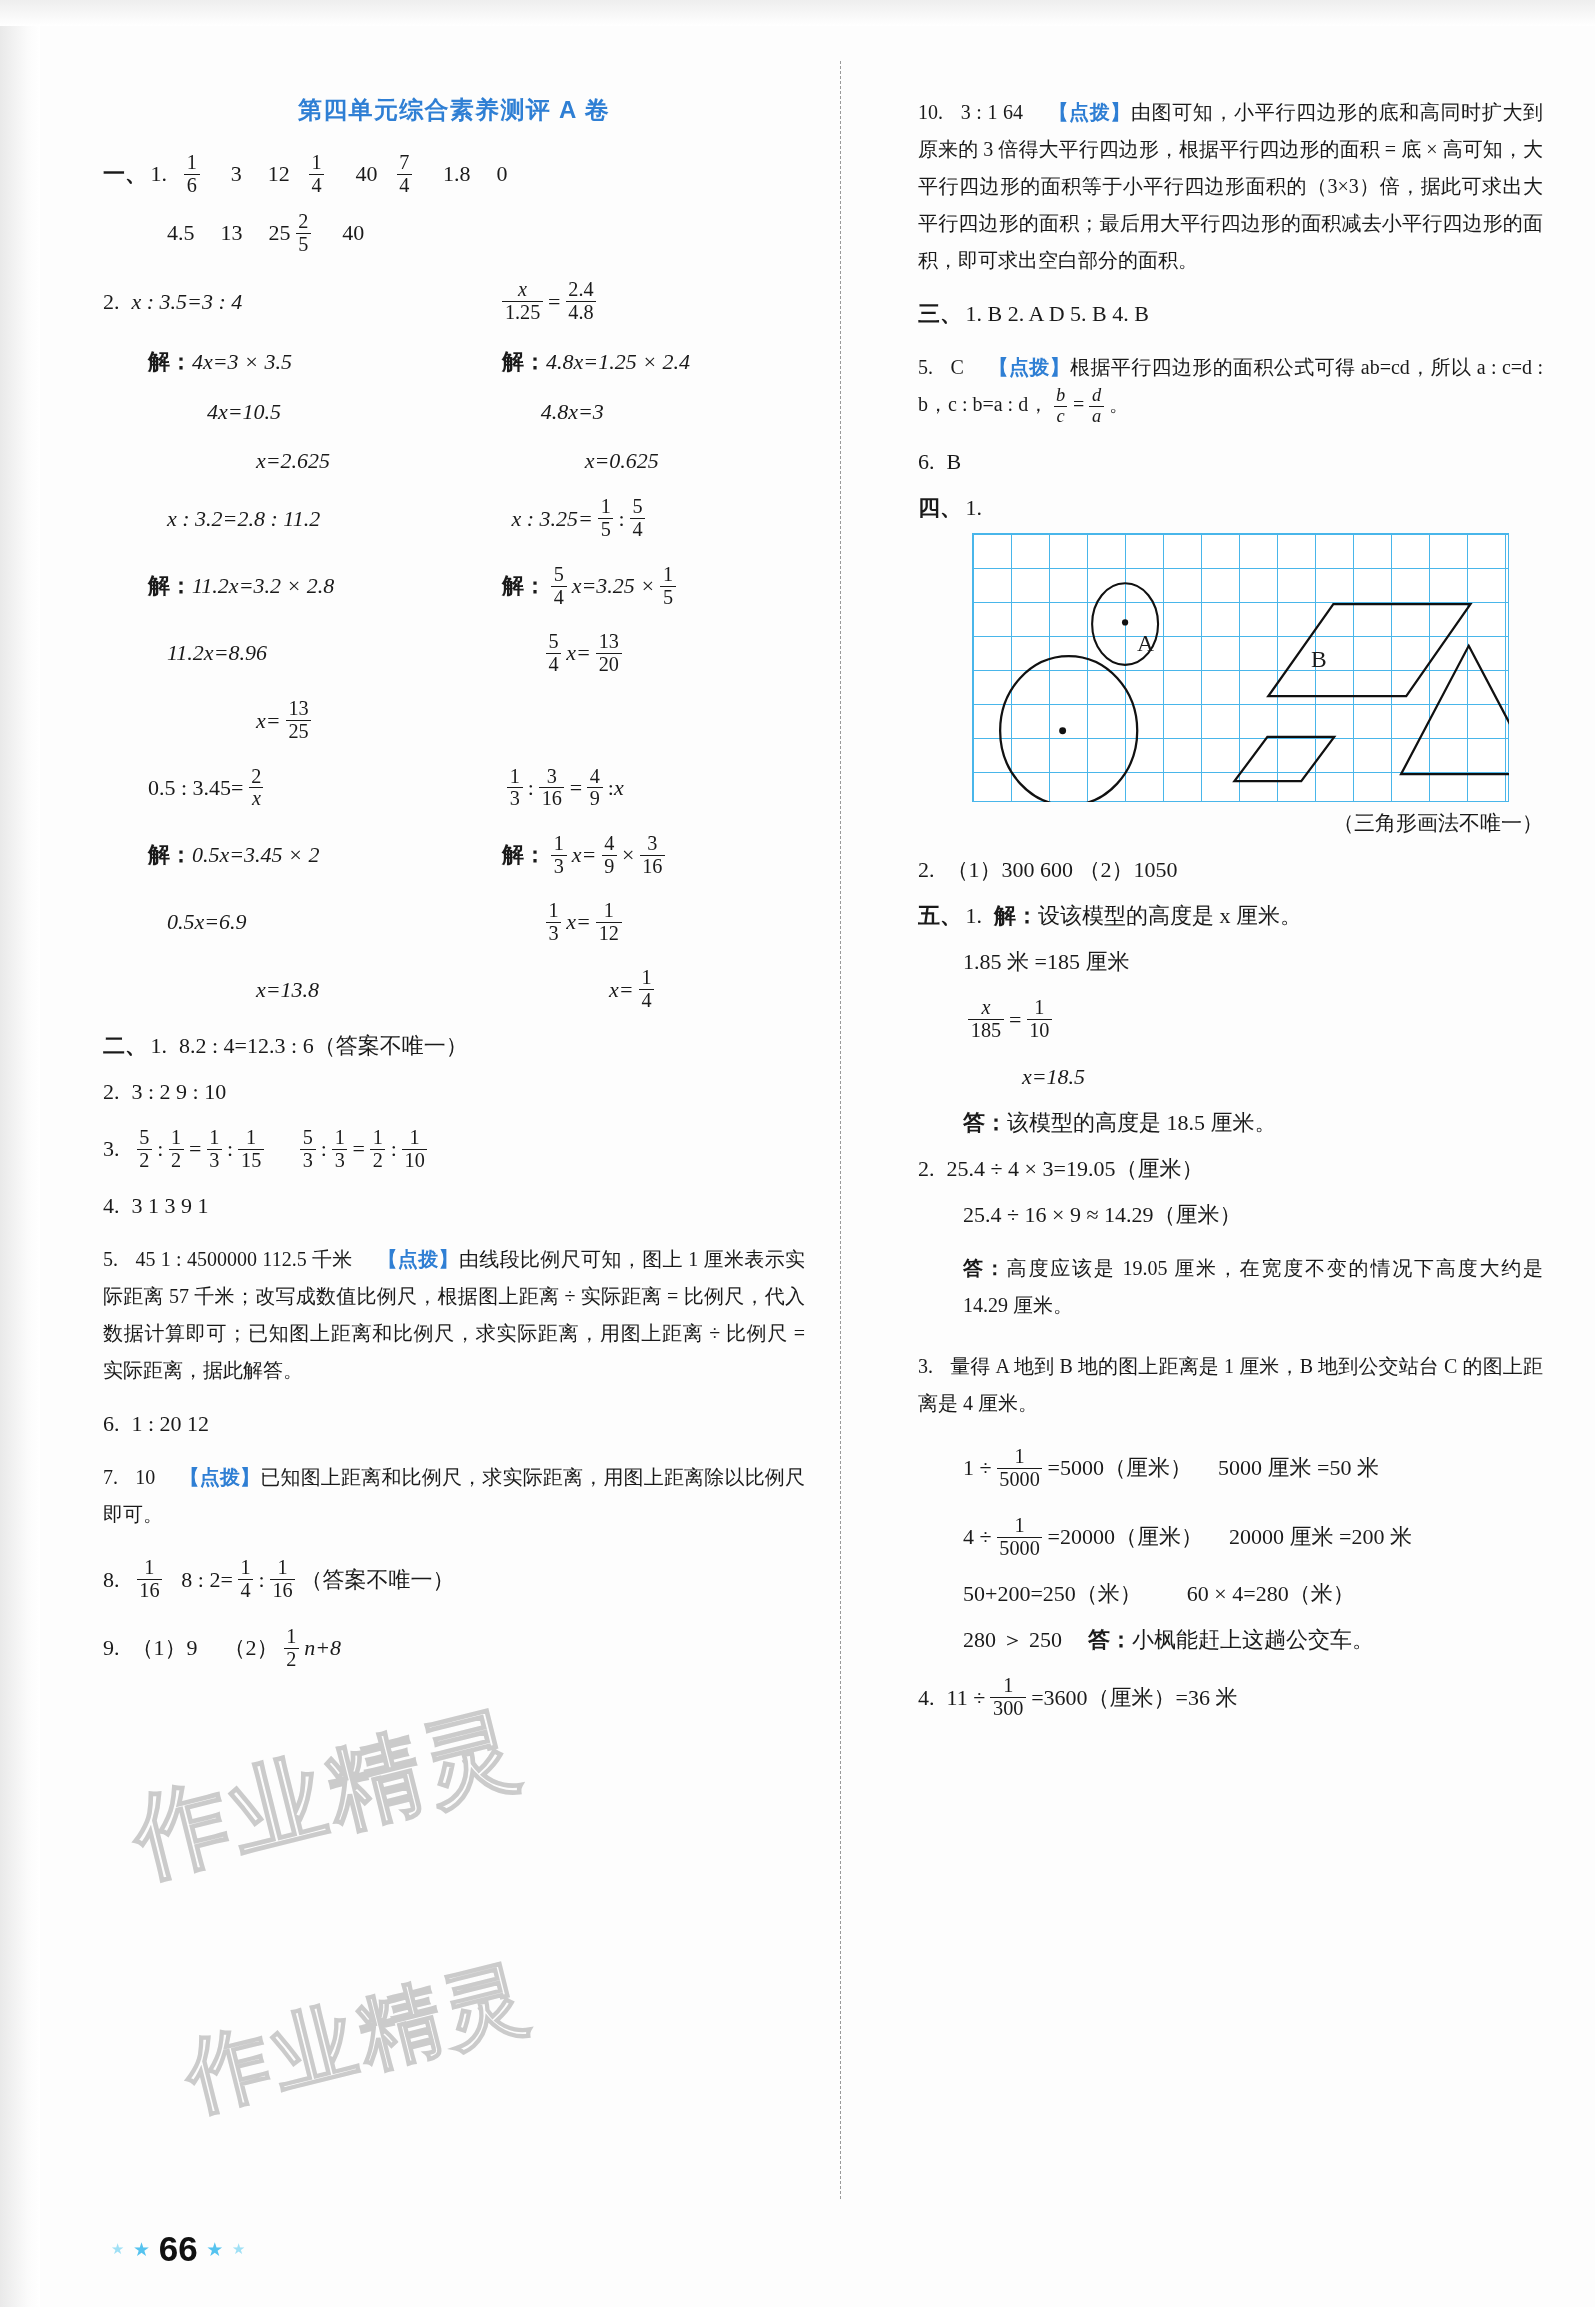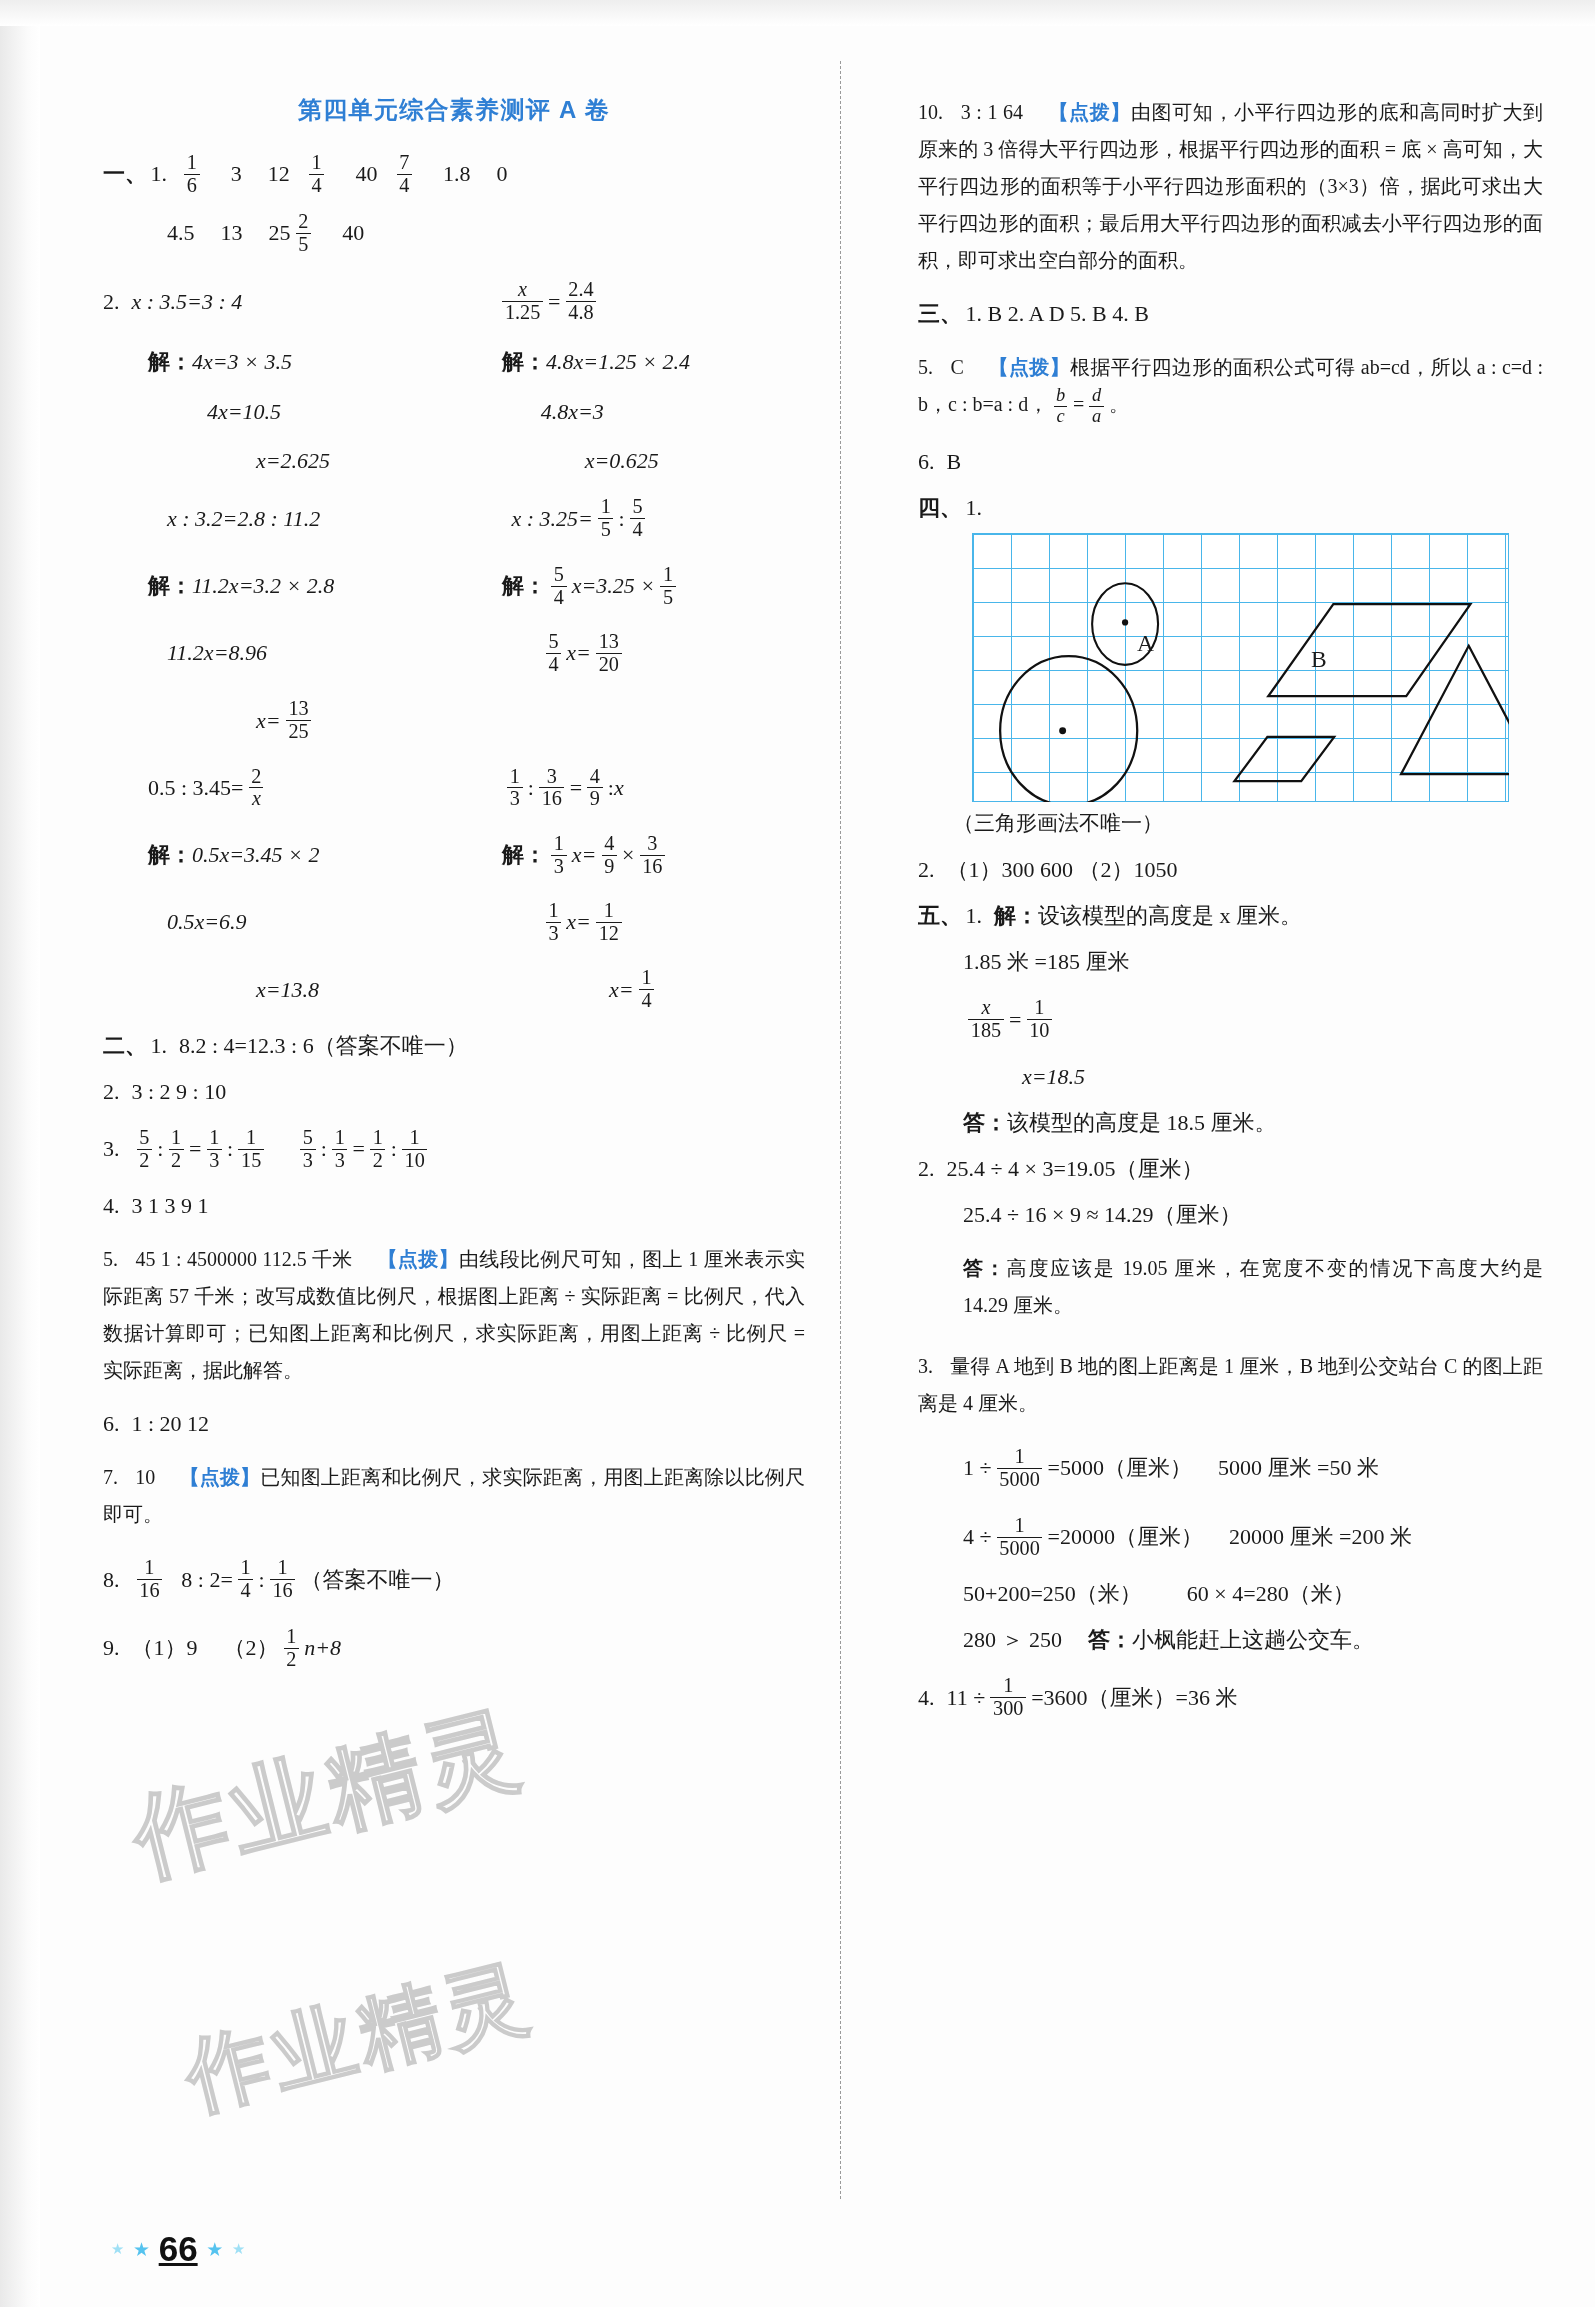--- a/index.html
+++ b/index.html
@@ -125,39 +125,38 @@
     background-color: #ffffff;
     background-image:
       linear-gradient(to right, #49b6ea 0 0.9px, transparent 0.9px 100%),
       linear-gradient(to bottom, #49b6ea 0 0.9px, transparent 0.9px 100%);
     background-size: 38px 34px;
     border: 0.9px solid #49b6ea;
     box-sizing: border-box;
   }
   .figure-svg { position: absolute; left: 0; top: 0; }
   .fig-caption {
-    text-align: left;
+    text-align: right;
     font-size: 21px;
     margin: 7px 0 22.6px 35px;
   }
 
   .footer {
     position: absolute;
     left: 111px;
     bottom: 38px;
     display: flex;
     align-items: center;
     gap: 8.7px;
   }
   .pagenum {
     font-family: "Liberation Sans", "DejaVu Sans", sans-serif;
     font-weight: bold;
     font-size: 35px;
     color: #111;
-    text-decoration: underline;
   }
   .star { color: #55c3ef; font-size: 19px; line-height: 1; }
   .star.sm { font-size: 14.8px; color: #9fe0f5; }
 
   
   .watermark {
     position: absolute;
     font-family: "Liberation Sans", "DejaVu Sans", sans-serif;
     font-weight: bold;
     color: transparent;

